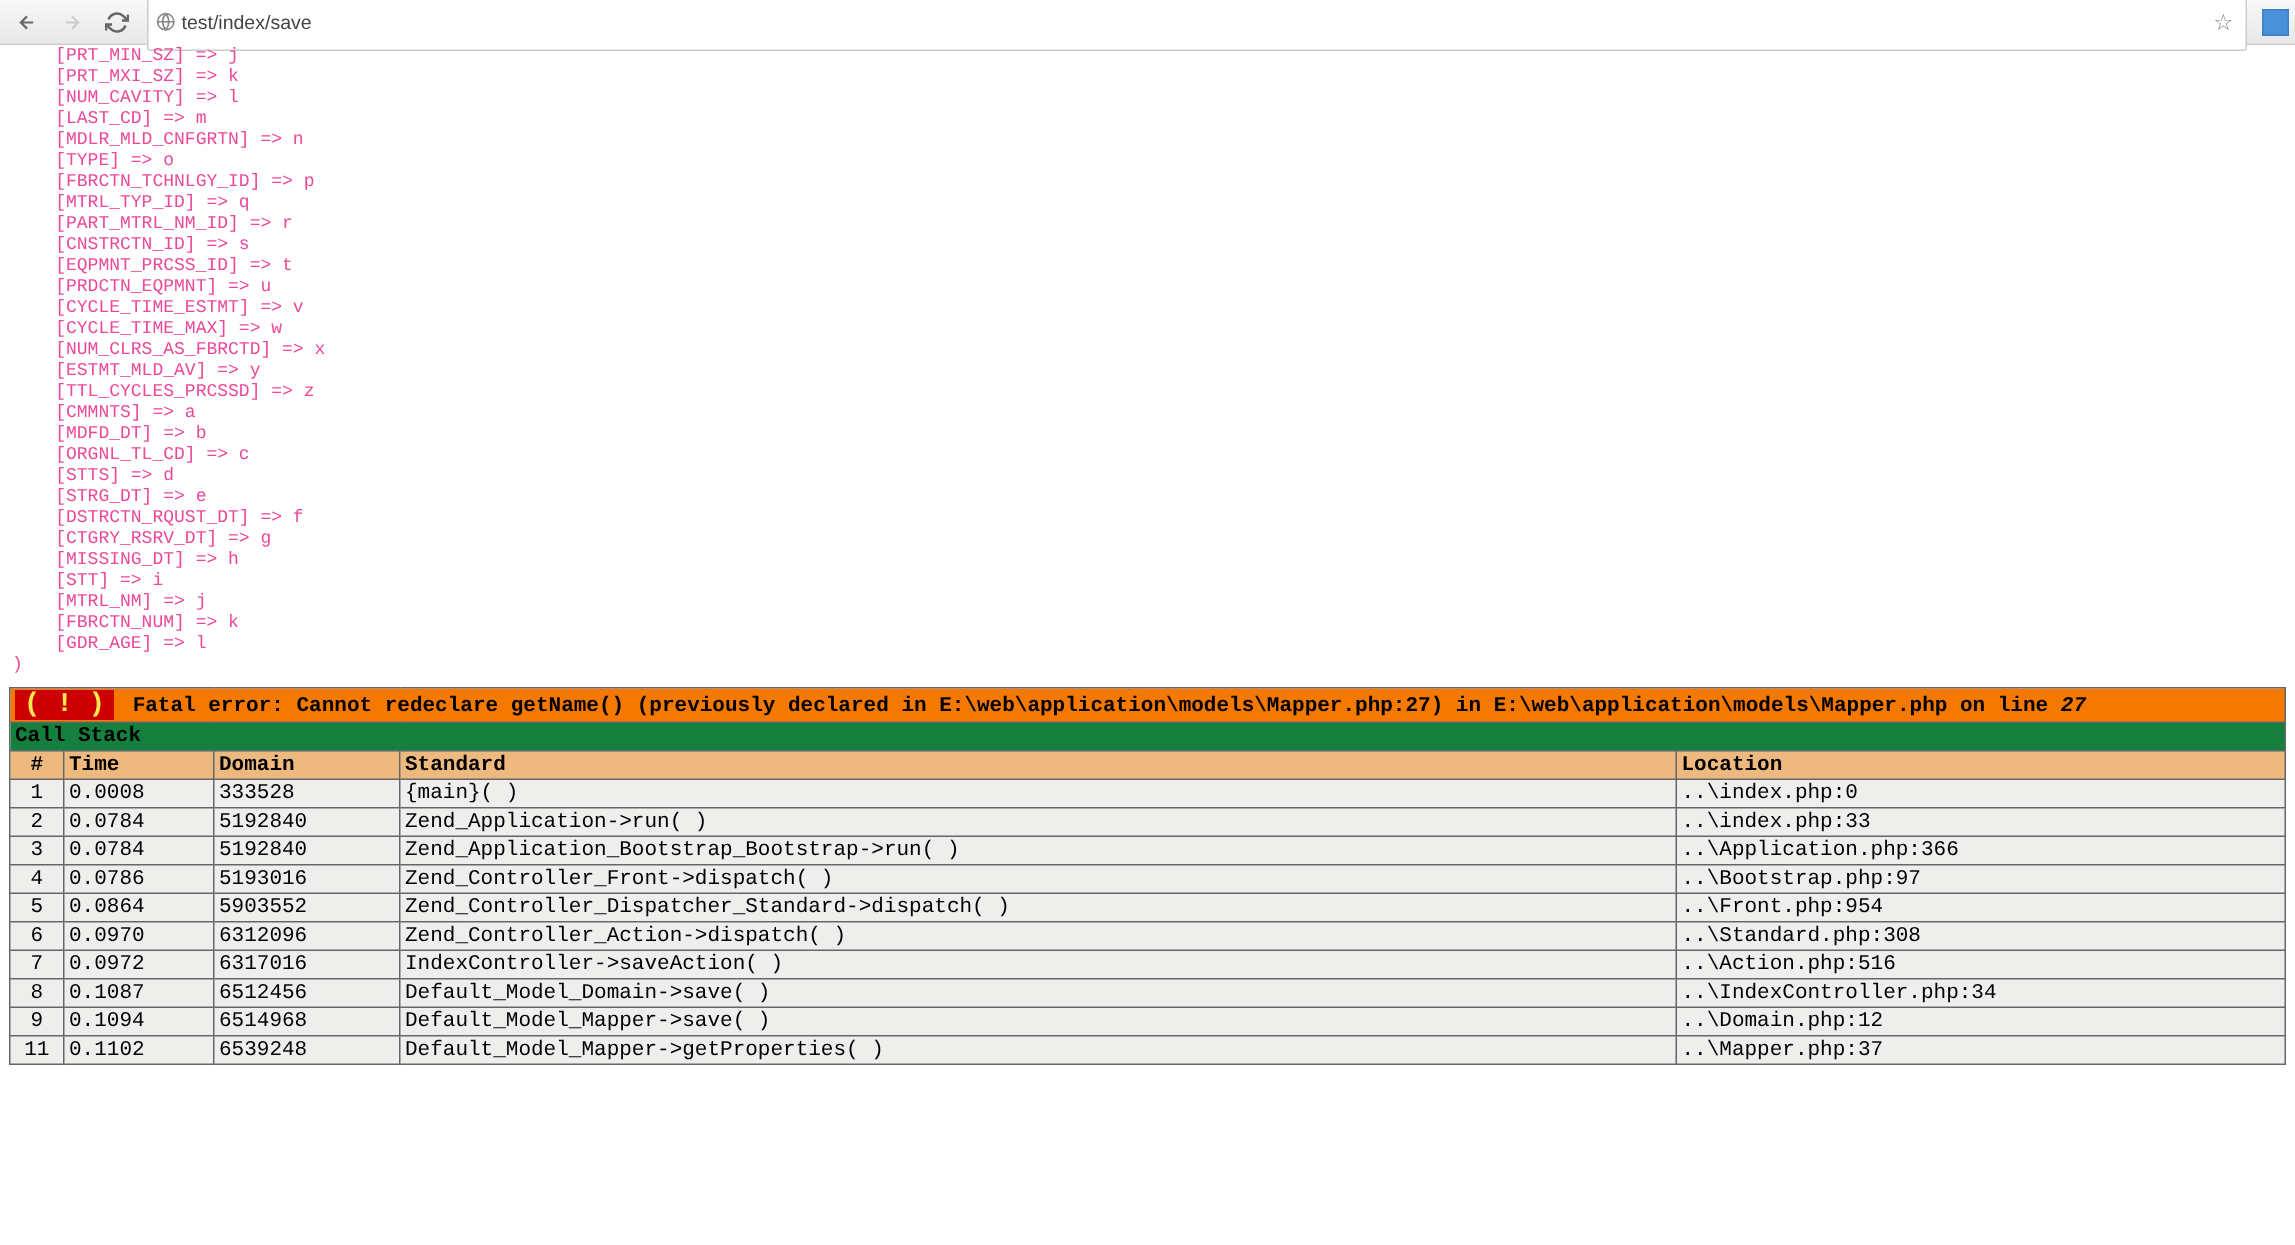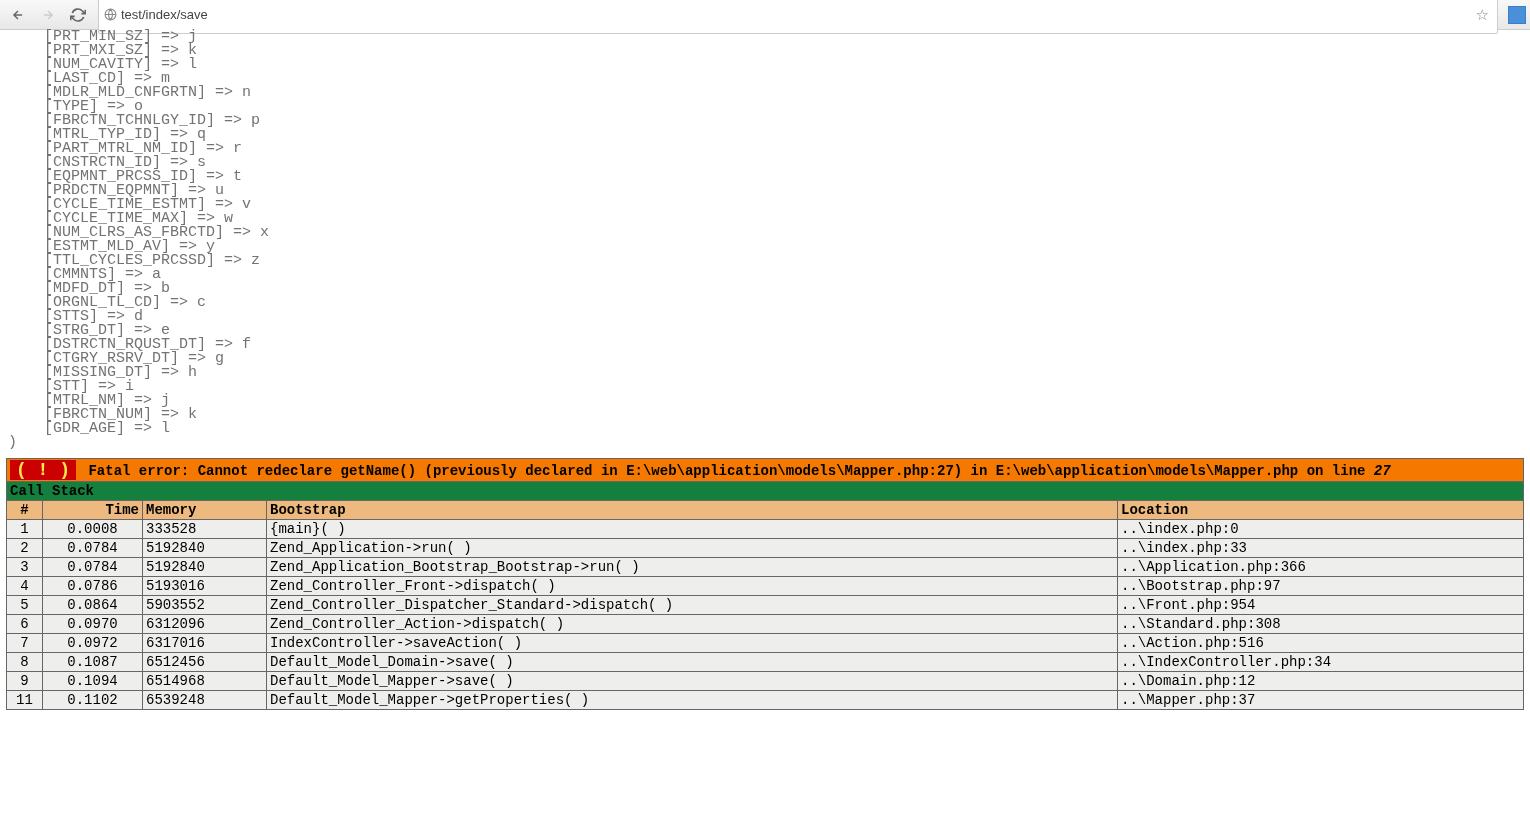--- a/index.html
+++ b/index.html
@@ -60,23 +60,23 @@
       height: 18px;
       background: #4a90d9;
       border: 1px solid #3a80c9;
       margin-left: 4px;
     }
 
     
     .content {
       padding: 0 0 0 8px;
       font-family: "Courier New", monospace;
-      font-size: 15px;
+      font-size: 12px;
       line-height: 14px;
-      color: #737373;
+      color: #ec4899;
       white-space: pre;
     }
 
     
     .xdebug-wrap {
       margin: 8px 6px 0 6px;
     }
     .xdebug-error {
       width: 100%;
       border-collapse: collapse;
@@ -113,21 +113,21 @@
       background: #eeb97f;
       text-align: left;
       font-weight: bold;
       color: #000;
     }
     .stack-row td {
       background: #eeeeec;
       color: #000;
     }
     .col-num { width: 36px; text-align: center; }
-    .col-time { width: 100px; text-align: center; padding-right: 4px; }
+    .col-time { width: 100px; text-align: left; padding-right: 4px; }
     .col-mem { width: 124px; padding-right: 2px; }
     .col-func { }
     .col-loc { width: 406px; }
   </style>
 </head>
 <body>
 
 <div class="toolbar">
   <div class="nav-btn">
     <svg width="14" height="14" viewBox="0 0 24 24" fill="none" stroke="currentColor" stroke-width="2.5">
@@ -198,23 +198,23 @@
         <span>Fatal error:</span>
         <span>Cannot redeclare getName() (previously declared in E:\web\application\models\Mapper.php:27) in E:\web\application\models\Mapper.php on line</span>
         <span class="line-num">27</span>
       </th>
     </tr>
     <tr>
       <th class="callstack-title" colspan="5">Call Stack</th>
     </tr>
     <tr class="callstack-cols">
       <th class="col-num">#</th>
-      <th class="col-time" style="text-align:right">Time</th>
-      <th class="col-mem" style="text-align:left">Memory</th>
-      <th class="col-func">Bootstrap</th>
+      <th class="col-time" style="text-align:left">Time</th>
+      <th class="col-mem" style="text-align:left">Domain</th>
+      <th class="col-func">Standard</th>
       <th class="col-loc">Location</th>
     </tr>
     </tbody>
       <tbody id="stack-body">
         <tr class="stack-row">
           <td class="col-num">1</td>
           <td class="col-time">0.0008</td>
           <td class="col-mem">333528</td>
           <td class="col-func">{main}( )</td>
           <td class="col-loc">..\index.php:0</td>

